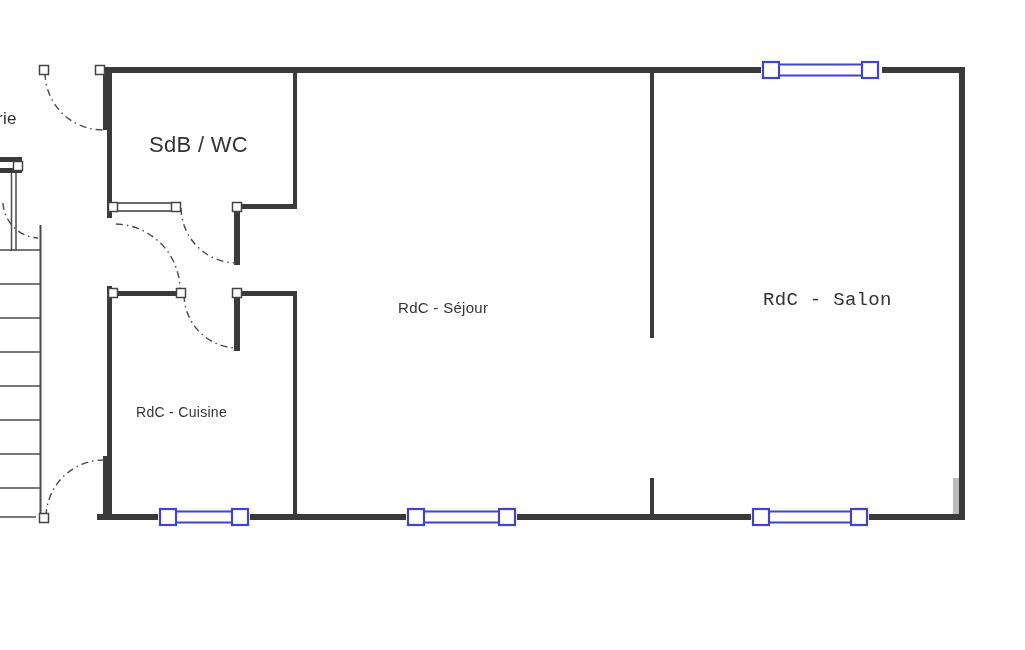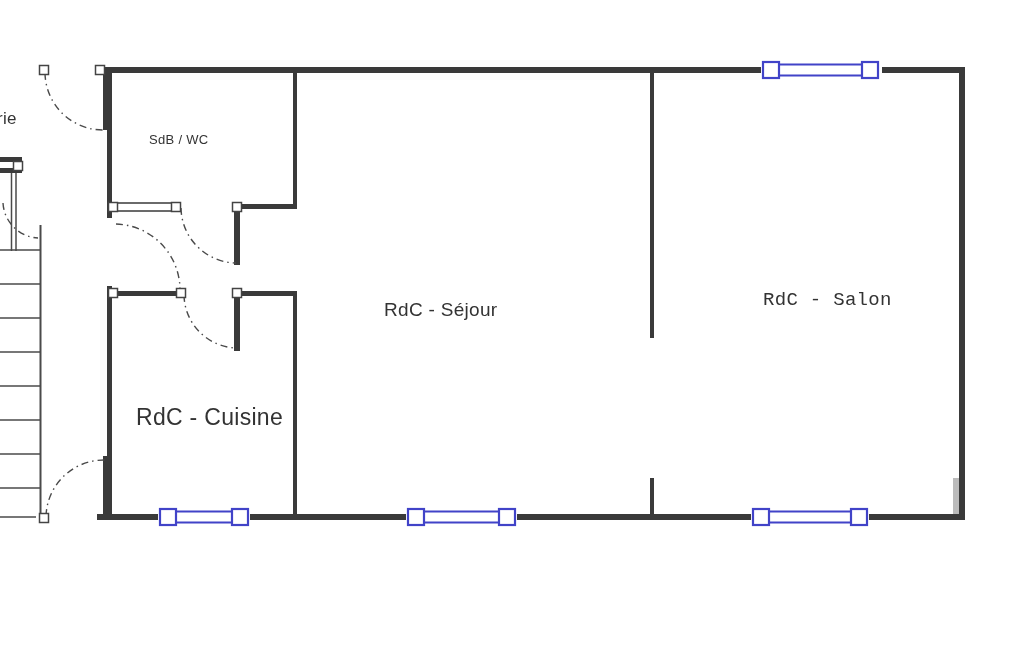--- a/index.html
+++ b/index.html
@@ -12,24 +12,24 @@
     font-family: "Liberation Sans", "DejaVu Sans", sans-serif;
   }
   #plan-svg { position: absolute; left: 0; top: 0; }
   .room-label {
     position: absolute;
     color: #333333;
     white-space: nowrap;
     letter-spacing: 0.3px;
     user-select: none;
   }
-  .lbl-sdb     { left: 149px; top: 132px; font-size: 13px; }
-  .lbl-sejour  { left: 384px; top: 299px; font-size: 19px; }
+  .lbl-sdb     { left: 149px; top: 132px; font-size: 22px; }
+  .lbl-sejour  { left: 398px; top: 299px; font-size: 15px; }
   .lbl-salon   { left: 763px; top: 289px; font-size: 19px; font-family: Liberation Mono, monospace; }
-  .lbl-cuisine { left: 136px; top: 404px; font-size: 23px; }
+  .lbl-cuisine { left: 136px; top: 404px; font-size: 14px; }
   .lbl-partial { left: -3px;  top: 109px; font-size: 17px; }
 </style>
 </head>
 <body>
 
 <div id="floorplan">
 
   <svg id="plan-svg" width="1025" height="650" viewBox="0 0 1025 650">
 
     <rect x="953" y="478" width="9" height="37" fill="#bbbbbb"></rect>

